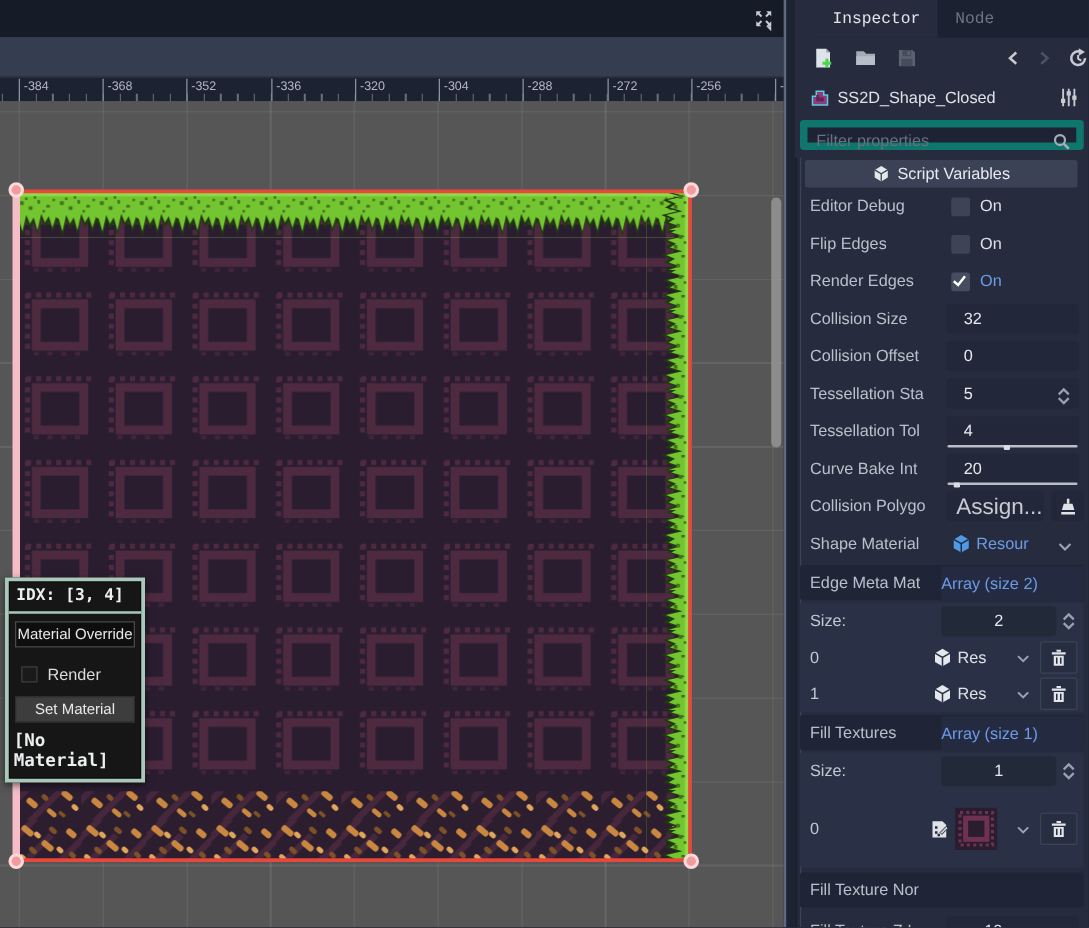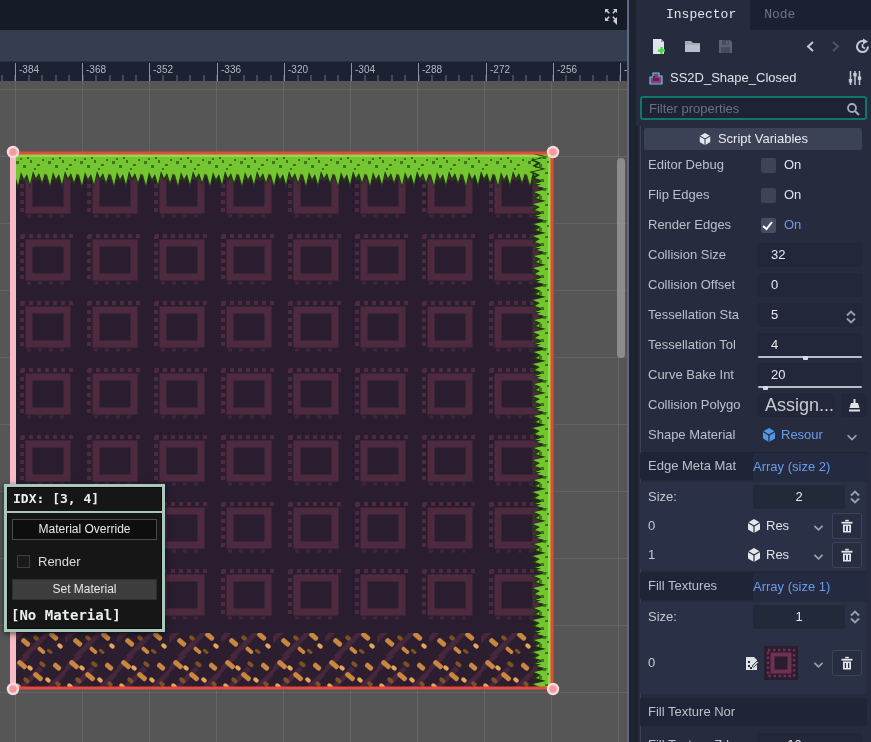--- a/index.html
+++ b/index.html
@@ -20,21 +20,21 @@
      font-size:10px;color:#b4b8c2;line-height:14px;white-space:nowrap;}
   .canvas{position:absolute;left:0;top:81px;width:627px;height:661px;background:#565656;overflow:hidden;
      background-image:
        repeating-linear-gradient(90deg,rgba(255,255,255,.09) 0 1px,transparent 1px 67px),
        repeating-linear-gradient(180deg,rgba(255,255,255,.08) 0 1px,transparent 1px 67px);
      background-position:15px 0,0 8px;}
   .shape-svg{position:absolute;left:13px;top:71px;overflow:visible;}
   .v-scrollbar{position:absolute;left:617px;top:77px;width:8px;height:200px;background:#8f8f8f;border-radius:4px;opacity:.95;cursor:pointer;}
 
   
-  .popup{position:absolute;left:4px;top:403px;width:161px;background:#161616;border:3px solid #a9c7ba;
+  .popup{position:absolute;left:4px;top:381px;width:112px;background:#161616;border:3px solid #a9c7ba;
      box-shadow:0 2px 6px rgba(0,0,0,.55), inset 0 0 0 1px #0a0a0a;z-index:5;}
   .popup-title{font-family:"DejaVu Sans Mono",monospace;font-weight:bold;font-size:13px;color:#eceff0;
      padding:4px 6px 5px 6px;border-bottom:2px solid #a9c7ba;letter-spacing:0;}
   .popup-btn{margin:6px 5px 0 5px;background:#0e0e0e;border:1px solid #4a4a4a;color:#e8e8e8;
      font-size:12px;text-align:center;padding:2px 0 3px 0;cursor:pointer;}
   .popup-btn.filled{background:#3d3d3d;border:1px solid #2e2e2e;margin-top:10px;}
   .popup-chk-row{display:flex;align-items:center;gap:8px;margin:14px 6px 0 10px;}
   .popup-chk{width:13px;height:13px;background:#1a1a1a;border:1px solid #3e3e3e;cursor:pointer;}
   .popup-chk-label{font-size:13px;color:#dcdcdc;}
   .popup-footer{font-family:"DejaVu Sans Mono",monospace;font-weight:bold;font-size:14px;color:#eceff0;
@@ -49,21 +49,21 @@
   .tab{height:30px;line-height:30px;font-size:13px;padding:0 14px;cursor:pointer;}
   .tab.active{background:#262c3d;color:#e2e5ea;}
   .tab.inactive{color:#6d7484;}
   .insp-toolbar{position:absolute;left:0;top:30px;width:235px;height:33px;}
   .tb-icon{position:absolute;top:8px;width:17px;height:17px;cursor:pointer;}
   .res-row{position:absolute;left:0;top:63px;width:235px;height:30px;}
   .res-icon{position:absolute;left:12px;top:7px;width:16px;height:16px;}
   .res-name{position:absolute;left:34px;top:0;line-height:30px;font-size:13px;color:#dfe3e9;}
   .res-tools{position:absolute;right:8px;top:7px;width:16px;height:16px;cursor:pointer;}
   .filter-row{position:absolute;left:4px;top:96px;width:227px;height:24px;background:#1d2332;
-     border:2px solid #0f766e;border-radius:3px;}
+     border:6px solid #0f766e;border-radius:3px;}
   .filter-text{position:absolute;left:7px;top:0;line-height:22px;font-size:13px;color:#69707f;}
   .filter-mag{position:absolute;right:5px;top:4px;width:14px;height:14px;}
 
   .content{position:absolute;left:0;top:126px;width:235px;height:616px;overflow:hidden;}
   .guide-a{position:absolute;left:0;top:0;bottom:0;width:2px;background:#1b2130;}
   .guide-b{position:absolute;left:4px;top:0;bottom:0;width:1px;background:#3a4254;}
 
   .sect-header{position:absolute;left:8px;top:2px;width:218px;height:22px;background:#3b4255;border-radius:2px;
      text-align:center;line-height:22px;font-size:13px;color:#e8ebf0;cursor:pointer;}
   .sect-header svg{vertical-align:-3px;margin-right:6px;}

